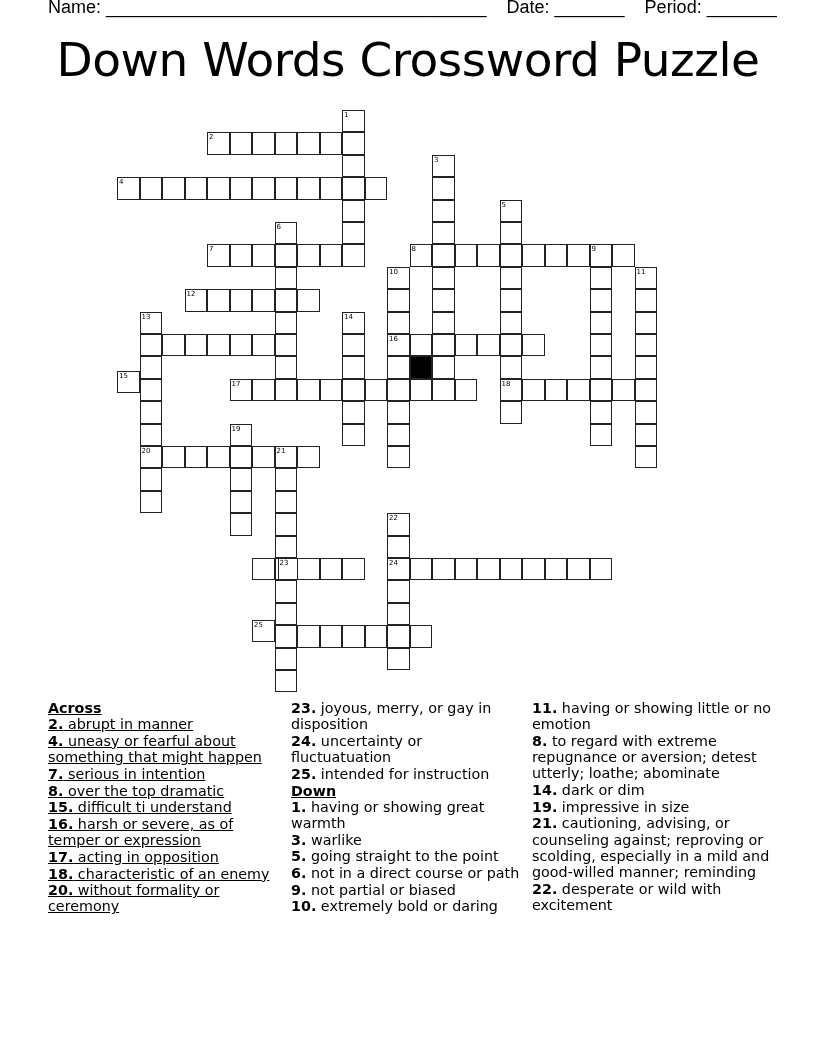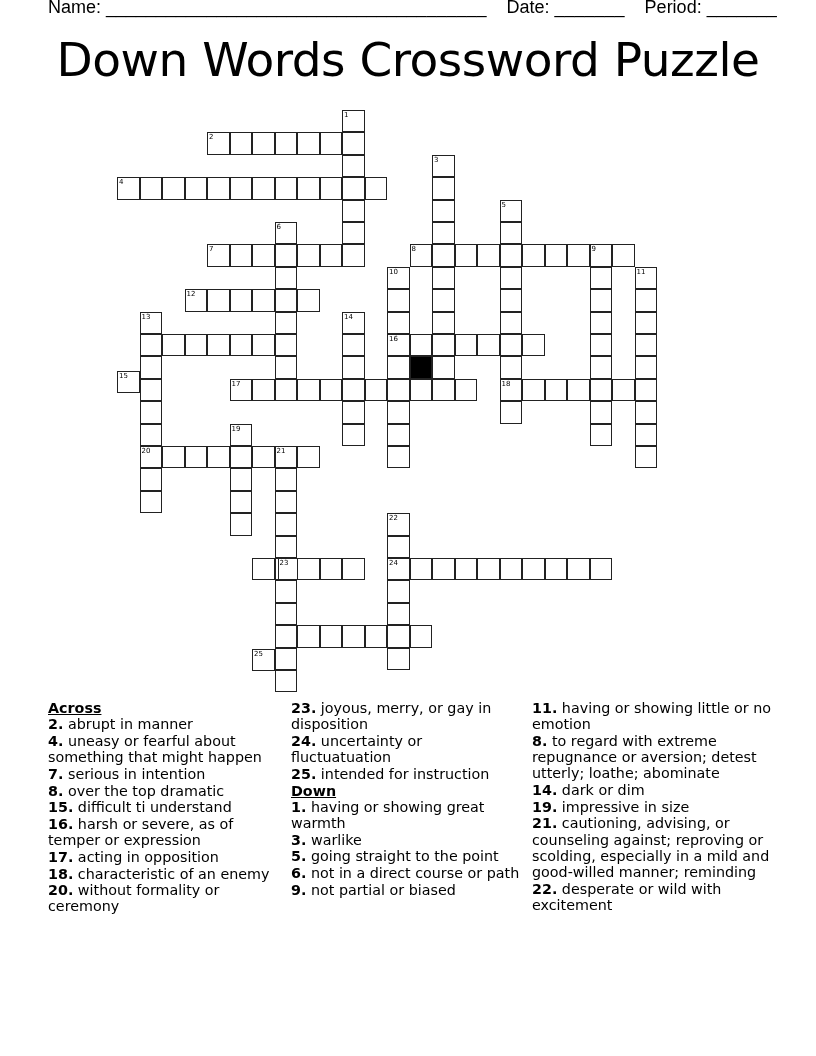--- a/index.html
+++ b/index.html
@@ -7,21 +7,21 @@
   .header-line { position: absolute; top: -3px; left: 48px; font-family: "Liberation Sans", sans-serif; font-size: 18px; white-space: pre; }
   .title { position: absolute; top: 32px; left: 0; width: 816px; text-align: center; font-family: "DejaVu Sans", sans-serif; font-size: 47px; letter-spacing: -0.5px; }
   #grid { position: absolute; left: 0; top: 0; width: 816px; height: 700px; }
   .cell { position: absolute; width: 22.5px; height: 22.4px; box-sizing: border-box; border: 1.4px solid #222; background: #fff; }
   .cell.black { background: #000; }
   .num { position: absolute; top: 0px; left: 1px; font-size: 7px; line-height: 8px; font-family: "DejaVu Sans", sans-serif; }
   .clues { position: absolute; top: 700px; font-family: "DejaVu Sans", sans-serif; font-size: 14.3px; line-height: 16.2px; }
   .clues .hdr { font-weight: bold; text-decoration: underline; }
   .clues .clue { margin: 0 0 0.5px 0; }
   .clues .clue b { font-weight: bold; }
-  #col1 { left: 48px; width: 230px; }
+  #col1 { left: 48px; width: 230px; text-decoration: underline; }
   #col2 { left: 291px; width: 230px; }
   #col3 { left: 532px; width: 240px; }
 </style>
 </head>
 <body>
 
 <div class="header-line"><span>Name:</span> <span>______________________________________</span>    <span>Date:</span> <span>_______</span>    <span>Period:</span> <span>_______</span></div>
 
 <div class="title">Down Words Crossword Puzzle</div>
 
@@ -242,21 +242,21 @@
     <div class="cell" style="left: 342px; top: 558px;"></div>
     <div class="cell" style="left: 409.5px; top: 558px;"></div>
     <div class="cell" style="left: 432px; top: 558px;"></div>
     <div class="cell" style="left: 454.5px; top: 558px;"></div>
     <div class="cell" style="left: 477px; top: 558px;"></div>
     <div class="cell" style="left: 499.5px; top: 558px;"></div>
     <div class="cell" style="left: 522px; top: 558px;"></div>
     <div class="cell" style="left: 544.5px; top: 558px;"></div>
     <div class="cell" style="left: 567px; top: 558px;"></div>
     <div class="cell" style="left: 589.5px; top: 558px;"></div>
-    <div class="cell" style="left: 252px; top: 649px;">
+    <div class="cell" style="left: 252px; top: 620px;">
       <span class="num">25</span>
     </div>
     <div class="cell" style="left: 297px; top: 625.2px;"></div>
     <div class="cell" style="left: 319.5px; top: 625.2px;"></div>
     <div class="cell" style="left: 342px; top: 625.2px;"></div>
     <div class="cell" style="left: 364.5px; top: 625.2px;"></div>
     <div class="cell" style="left: 409.5px; top: 625.2px;"></div>
     <div class="cell black" style="left: 409.5px; top: 356.4px;"></div>
   </div>
 
@@ -275,20 +275,21 @@
 <div class="clues" id="col2">
     <div class="clue"><b>23.</b> joyous, merry, or gay in disposition</div>
     <div class="clue"><b>24.</b> uncertainty or fluctuatuation</div>
     <div class="clue"><b>25.</b> intended for instruction</div>
     <div class="hdr">Down</div>
     <div class="clue"><b>1.</b> having or showing great warmth</div>
     <div class="clue"><b>3.</b> warlike</div>
     <div class="clue"><b>5.</b> going straight to the point</div>
     <div class="clue"><b>6.</b> not in a direct course or path</div>
     <div class="clue"><b>9.</b> not partial or biased</div>
+    <div class="clue"><b>10.</b> extremely bold or daring</div>
   </div>
 <div class="clues" id="col3">
     <div class="clue"><b>11.</b> having or showing little or no emotion</div>
     <div class="clue"><b>8.</b> to regard with extreme repugnance or aversion; detest utterly; loathe; abominate</div>
     <div class="clue"><b>14.</b> dark or dim</div>
     <div class="clue"><b>19.</b> impressive in size</div>
     <div class="clue"><b>21.</b> cautioning, advising, or counseling against; reproving or scolding, especially in a mild and good-willed manner; reminding</div>
     <div class="clue"><b>22.</b> desperate or wild with excitement</div>
   </div>
 

